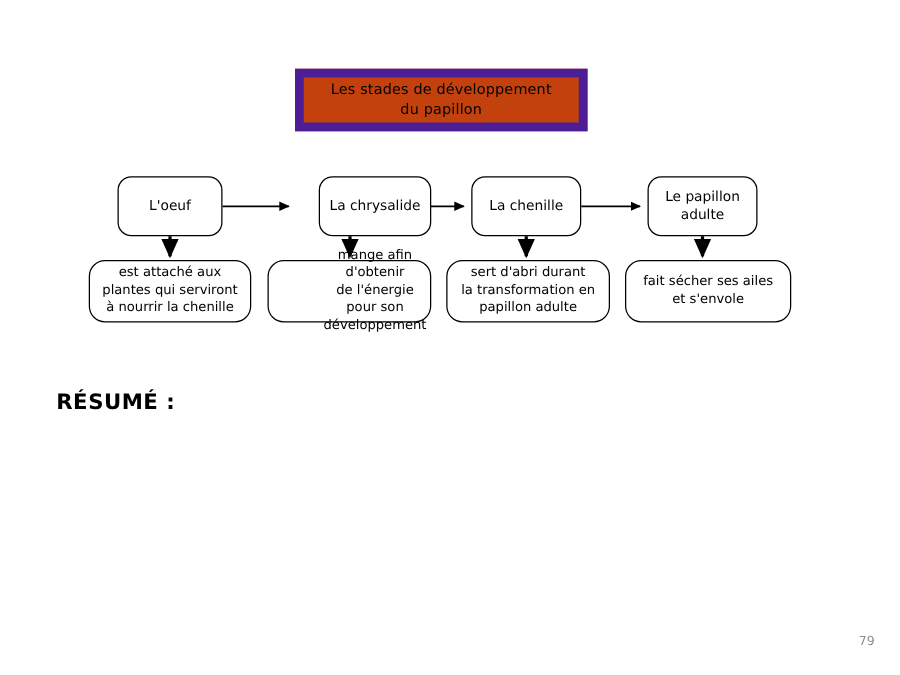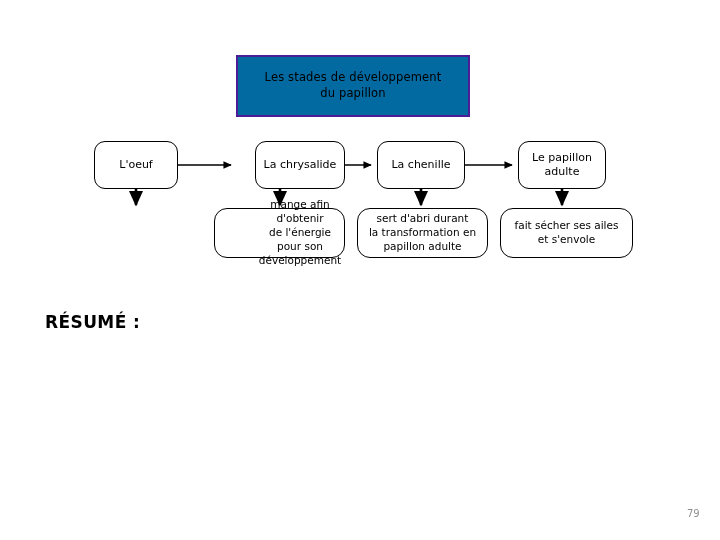--- a/index.html
+++ b/index.html
@@ -24,23 +24,23 @@
     height: 540px;
     background: #ffffff;
   }
 
   
   .title-box {
     position: absolute;
     left: 236px;
     top: 55px;
     width: 234px;
-    height: 62px;
-    border: 2px solid #4c1d95;
-    background: #0369a1;
+    height: 50px;
+    border: 7px solid #4c1d95;
+    background: #c2410c;
     display: flex;
     align-items: center;
     justify-content: center;
     box-sizing: border-box;
   }
   .title-text {
     font-size: 11.5px;
     line-height: 1.35;
     text-align: center;
     letter-spacing: 0.15px;
@@ -155,20 +155,25 @@
 
   <div class="stage-box" style="left:377px; top:141px; width:88px;  height:48px;">
     <div class="stage-text">La chenille</div>
   </div>
 
   <div class="stage-box" style="left:518px; top:141px; width:88px;  height:48px;">
     <div class="stage-text">Le papillon
 adulte</div>
   </div>
 
+  <div class="desc-box" style="left:71px;  top:208px; width:130px; height:50px;">
+    <div class="desc-text">est attaché aux
+plantes qui serviront
+à nourrir la chenille</div>
+  </div>
 
   <div class="desc-box" style="left:214px; top:208px; width:131px; height:50px;padding-left:41px;">
     <div class="desc-text">mange afin d'obtenir
 de l'énergie pour son
 développement</div>
   </div>
 
   <div class="desc-box" style="left:357px; top:208px; width:131px; height:50px;align-items:center;">
     <div class="desc-text">sert d'abri durant
 la transformation en

